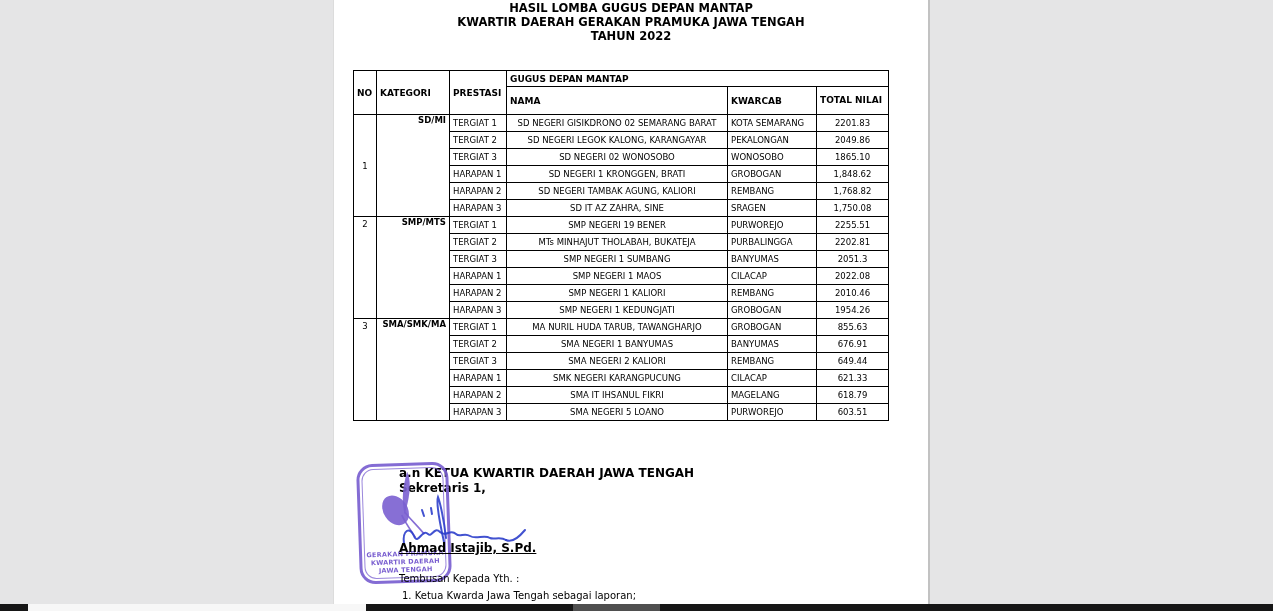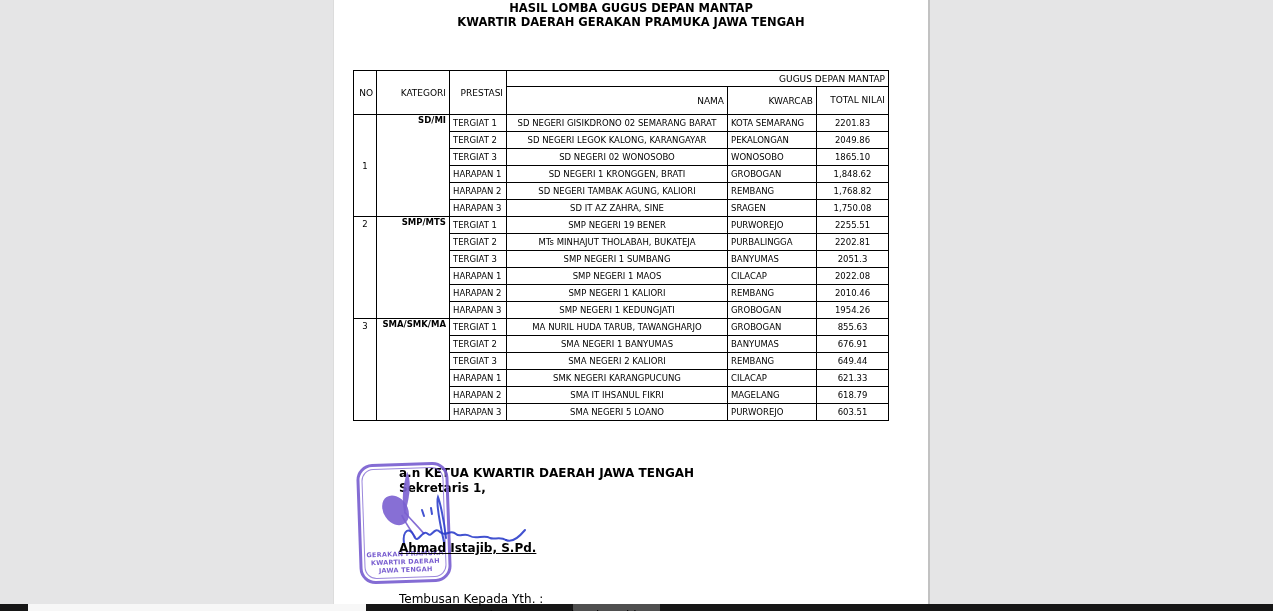--- a/index.html
+++ b/index.html
@@ -13,41 +13,41 @@
 
   
   .title-block { position:absolute; left:0; top:1px; width:100%; text-align:center; }
   .title-line { font-size:11.5px; font-weight:bold; color:#000; line-height:14px; }
 
   
   table.results { position:absolute; left:19px; top:70px; width:535px;
                   border-collapse:collapse; table-layout:fixed;
                   font-size:8.5px; color:#000; }
   table.results th, table.results td { border:1px solid #000; padding:0 3px; overflow:hidden; }
-  table.results th { font-weight:normal; text-align:right; font-size:9px; }
+  table.results th { font-weight:bold; text-align:left; font-size:9px; }
   tr.hdr1 { height:16px; }
   tr.hdr2 { height:28px; }
   tr.data-row { height:17px; }
   col.c-no{width:23px;} col.c-kat{width:73px;} col.c-pres{width:57px;}
   col.c-nama{width:221px;} col.c-kwar{width:89px;} col.c-tot{width:72px;}
   td.no-cell { text-align:center; vertical-align:middle; }
   td.no-cell.v-top { vertical-align:top; padding-top:2px; }
   td.kat-cell { font-weight:bold; vertical-align:top; padding-top:2px; text-align:right; }
   td.prestasi { text-align:left; }
   td.nama { text-align:center; white-space:nowrap; }
   td.kwarcab { text-align:left; }
   td.nilai { text-align:center; }
   th.th-total { line-height:11px; }
 
   
   .signoff-line { position:absolute; left:65px; font-size:12px; font-weight:bold; color:#000; white-space:nowrap; }
   .an-line   { top:466px; }
   .role-line { top:481px; }
   .name-line { top:541px; text-decoration:underline; z-index:6; }
-  .footer-line { position:absolute; font-size:12px; color:#000; white-space:nowrap; z-index:6;margin-top:19px; }
+  .footer-line { position:absolute; font-size:10px; color:#000; white-space:nowrap; z-index:6; }
   .tembusan  { left:65px; top:573px; }
   .cc-item   { left:68px; top:590px; }
 
   
   .stamp { position:absolute; left:24px; top:463px; width:92px; height:120px;
            border:3px solid rgba(122,95,208,0.92); border-radius:16px;
            transform:rotate(-2deg); z-index:4; background:transparent; }
   .stamp-inner { position:absolute; left:2px; top:2px; right:2px; bottom:2px;
                  border:1px solid rgba(122,95,208,0.75); border-radius:12px; }
   .stamp-text { position:absolute; left:0; bottom:6px; width:100%; text-align:center;
@@ -66,20 +66,21 @@
 </head>
 <body>
 
 <div class="stage">
 
   <div class="page">
 
     <div class="title-block">
       <div class="title-line">HASIL LOMBA GUGUS DEPAN MANTAP</div>
       <div class="title-line">KWARTIR DAERAH GERAKAN PRAMUKA JAWA TENGAH</div>
+      <div class="title-line">TAHUN 2022</div>
     </div>
 
     <table class="results">
       <colgroup>
         <col class="c-no">
           <col class="c-kat">
           <col class="c-pres">
         <col class="c-nama">
           <col class="c-kwar">
           <col class="c-tot">

